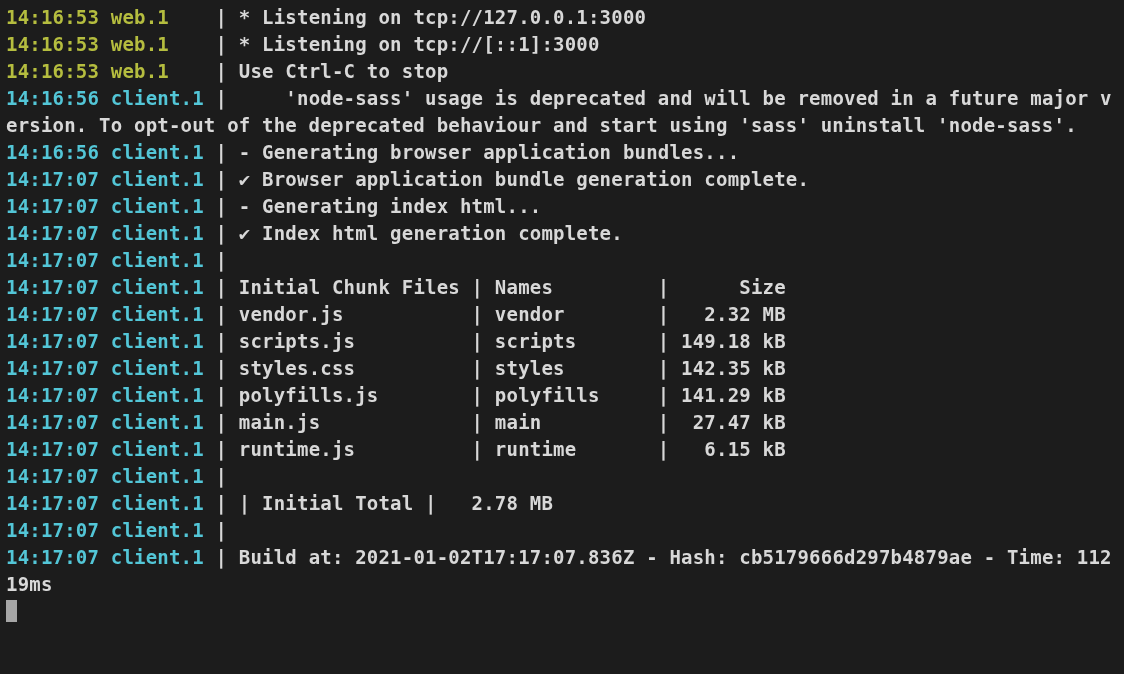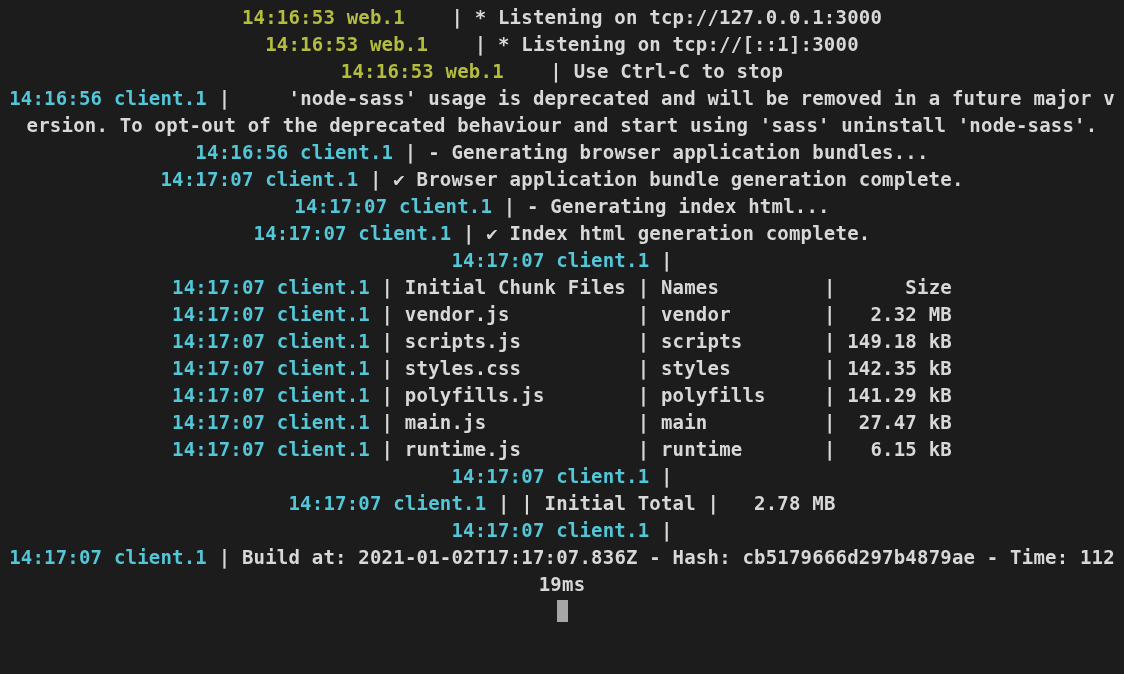--- a/index.html
+++ b/index.html
@@ -14,21 +14,20 @@
     margin: 0;
     padding: 4px 6px 0 6px;
     font-family: "SF Mono", "Menlo", "Consolas", "DejaVu Sans Mono", monospace;
     font-size: 19px;
     line-height: 27px;
     color: #d8d8d8;
     white-space: pre-wrap;
     word-break: break-all;
     letter-spacing: 0.2px;
     font-weight: 600;
-    text-align: center;
   }
   .ts-web    { color: #b5bd3f; }   
   .ts-client { color: #53c6d7; }   
   .pipe      { color: #d8d8d8; }
   .cursor {
     display: inline-block;
     width: 11px;
     height: 22px;
     background: #a6a6a6;
     vertical-align: text-bottom;

